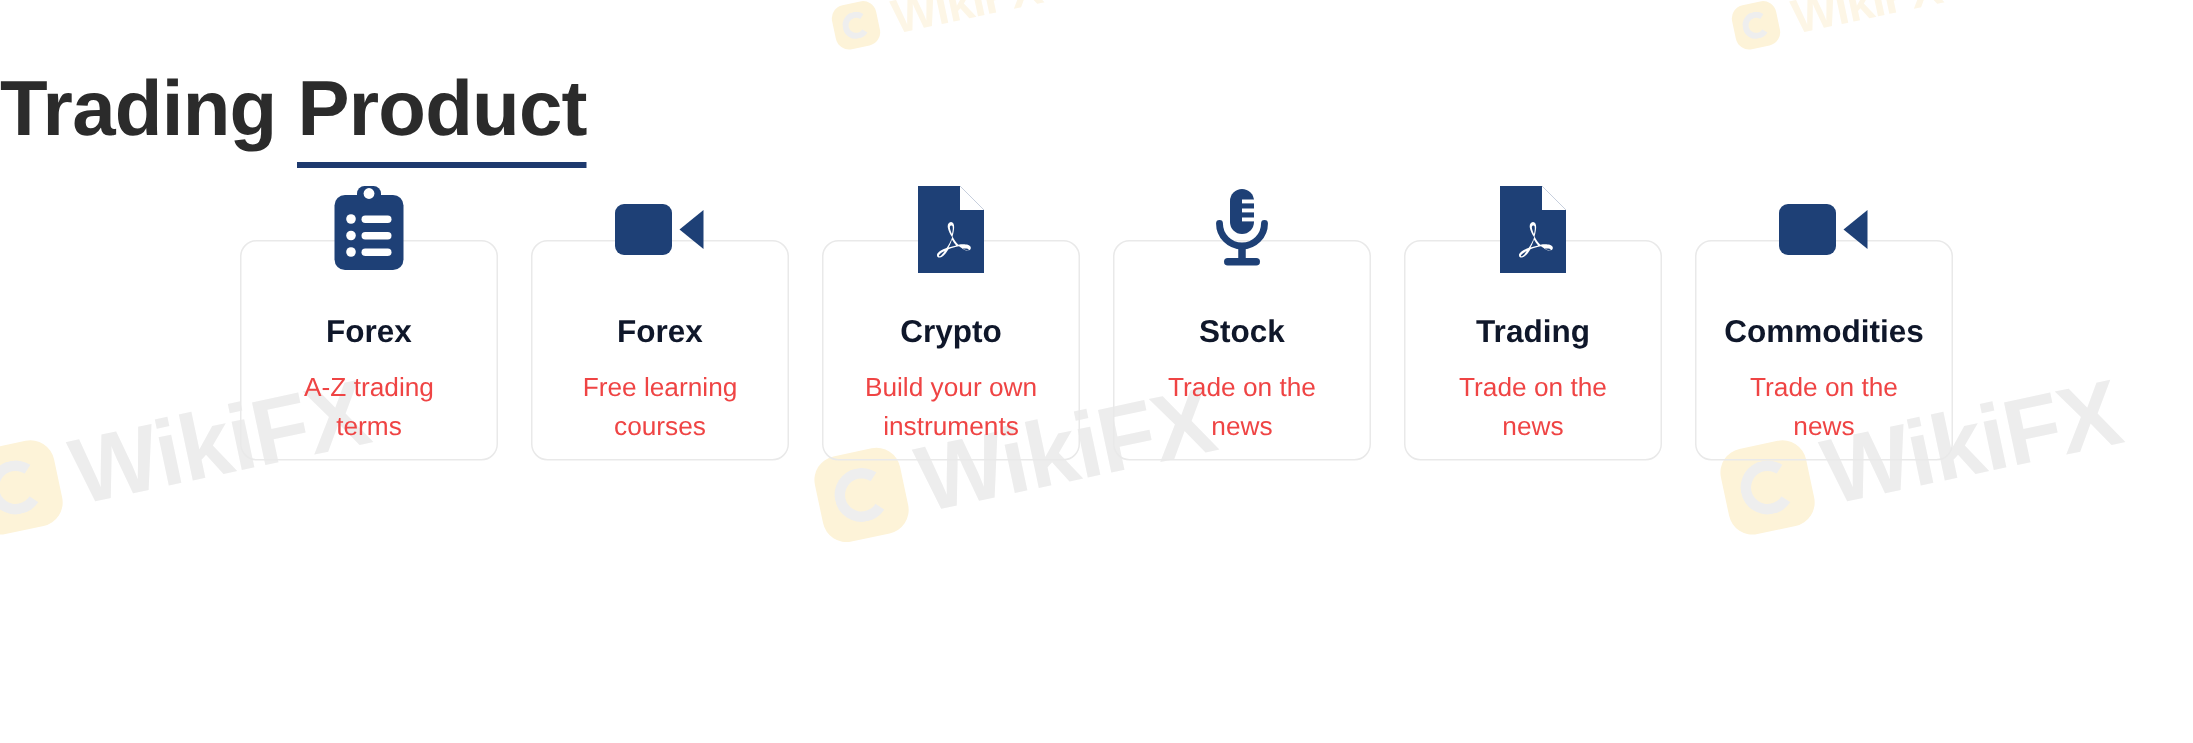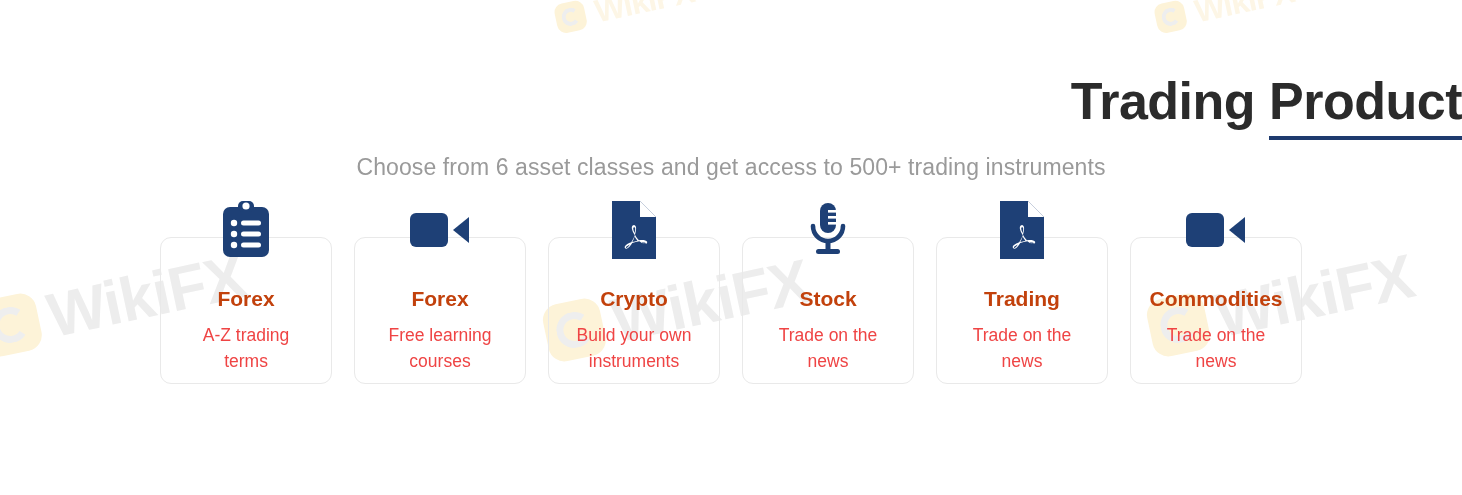--- a/index.html
+++ b/index.html
@@ -73,22 +73,22 @@
   #wm-mid   { left: 546px;  top: 305px; }
   #wm-right { left: 1150px; top: 300px; }
   #wm-top-1 { left: 556px;  top: 4px; }
   #wm-top-2 { left: 1156px; top: 4px; }
 
   
   .content { position: relative; z-index: 2; }
 
   .page-title {
     margin: 0;
-    padding-top: 72px;
-    text-align: right;
+    padding-top: 44px;
+    text-align: left;
     font-size: 52px;
     font-weight: 700;
     color: #2b2b2b;
     letter-spacing: -0.5px;
     line-height: 1.15;
   }
   .title-accent {
     border-bottom: 4px solid #1e3a6e;
     padding-bottom: 6px;
   }
@@ -129,21 +129,21 @@
     width: 62px;
     height: 62px;
     display: flex;
     align-items: center;
     justify-content: center;
   }
   .card-title {
     margin-top: 50px;
     font-size: 21px;
     font-weight: 700;
-    color: #c2410c;
+    color: #0f172a;
     text-align: left;
     line-height: 1;
   }
   .card-desc {
     margin-top: 13px;
     font-size: 17.5px;
     font-weight: 400;
     color: #ef4444;
     text-align: center;
     line-height: 1.5;
@@ -174,21 +174,20 @@
     </div>
     <div class="wm wm-sm" id="wm-top-2">
       <div class="wm-badge"></div>
       <div class="wm-text">WikiFX</div>
     </div>
   </div>
 
   <div class="content">
     <h1 class="page-title"><span>Trading </span><span class="title-accent">Product</span></h1>
 
-    <p class="page-subtitle">Choose from 6 asset classes and get access to 500+ trading instruments</p>
 
     <div class="card-row">
 
       <div class="card">
         <div class="card-icon">
           <svg width="54" height="58" viewBox="0 0 54 58" aria-hidden="true">
             <rect x="4" y="6" width="46" height="50" rx="7" fill="#1e4076"></rect>
             <rect x="19" y="0" width="16" height="11" rx="5" fill="#1e4076"></rect>
             <circle cx="27" cy="5" r="3.6" fill="#ffffff"></circle>
             <circle cx="15" cy="22" r="3.2" fill="#ffffff"></circle>

